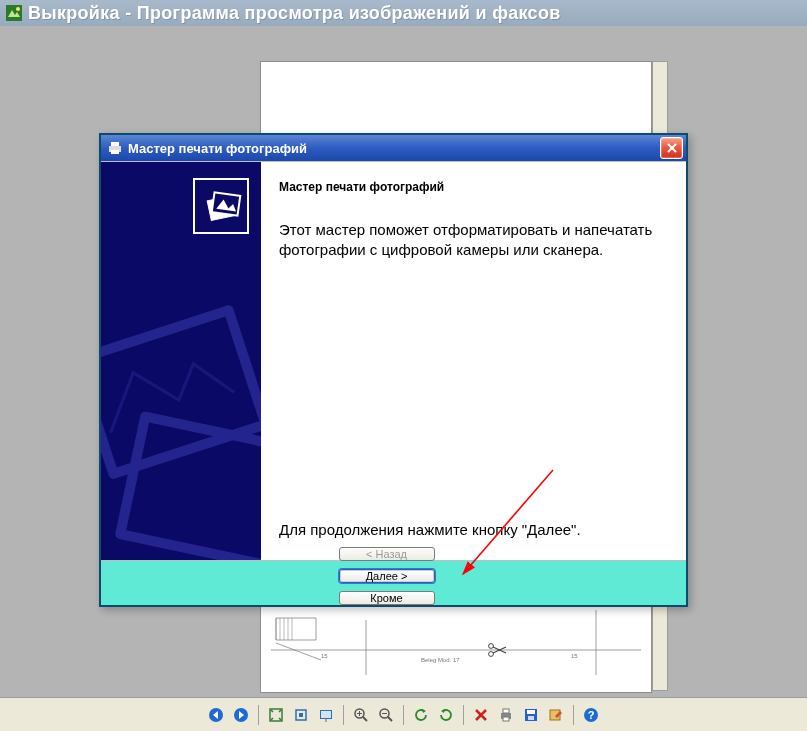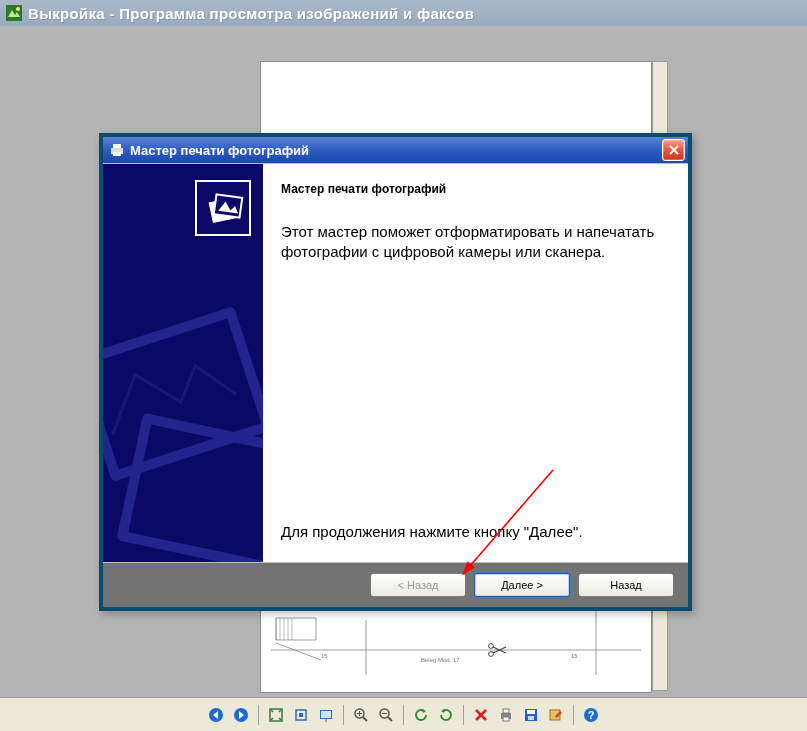--- a/index.html
+++ b/index.html
@@ -27,21 +27,21 @@
     padding-left: 6px;
     box-sizing: border-box;
   }
   .main-titlebar .app-icon {
     width: 16px;
     height: 16px;
     margin-right: 6px;
   }
   .main-titlebar .title-text {
     color: #ffffff;
-    font-size: 15px;
+    font-size: 18px;
     font-weight: bold;
     letter-spacing: 0.3px;
     text-shadow: 1px 1px 0 rgba(0,0,0,0.15);
   }
 
   
   .workspace {
     position: absolute;
     top: 26px;
     left: 0;
@@ -113,22 +113,22 @@
   }
   .tb-btn svg { width: 16px; height: 16px; }
 
   
   .wizard {
     position: absolute;
     top: 133px;
     left: 99px;
     width: 585px;
     height: 470px;
-    background: #737373;
-    border: 4px solid #0c4a6e;
+    background: #5eead4;
+    border: 2px solid #0c4a6e;
     box-shadow: 3px 3px 8px rgba(0,0,0,0.25);
     display: flex;
     flex-direction: column;
   }
 
   .wizard-titlebar {
     height: 26px;
     background: linear-gradient(to bottom, #5b85d6 0%, #2d5cc1 50%, #1b48ad 100%);
     display: flex;
     align-items: center;
@@ -217,20 +217,21 @@
     margin-bottom: 8px;
   }
 
   .wizard-footer {
     height: 44px;
     display: flex;
     align-items: center;
     justify-content: flex-end;
     padding-right: 14px;
     gap: 8px;
+    flex-direction: column;
   }
   .wiz-btn {
     height: 22px;
     min-width: 74px;
     padding: 0 10px;
     background: linear-gradient(to bottom, #ffffff, #eceae1);
     border: 1px solid #7b7b7b;
     border-radius: 3px;
     font-size: 11px;
     display: flex;
@@ -442,21 +443,21 @@
     <div class="wizard-content">
       <h1>Мастер печати фотографий</h1>
       <p>Этот мастер поможет отформатировать и напечатать фотографии с цифровой камеры или сканера.</p>
       <p class="continue">Для продолжения нажмите кнопку "Далее".</p>
     </div>
   </div>
 
   <div class="wizard-footer">
     <div class="wiz-btn disabled">&lt; Назад</div>
     <div class="wiz-btn focus">Далее &gt;</div>
-    <div class="wiz-btn">Назад</div>
+    <div class="wiz-btn">Кроме</div>
   </div>
 </div>
 
 <svg class="annotation-arrow" style="top:462px; left:445px;" width="130" height="130">
   <defs>
     <marker id="ah" markerWidth="10" markerHeight="10" refX="8" refY="3" orient="auto">
       <path d="M0,0 L9,3 L0,6 Z" fill="#ff0000"></path>
     </marker>
   </defs>
   <line x1="108" y1="8" x2="18" y2="112" stroke="#ff0000" stroke-width="1.6" marker-end="url(#ah)"></line>

